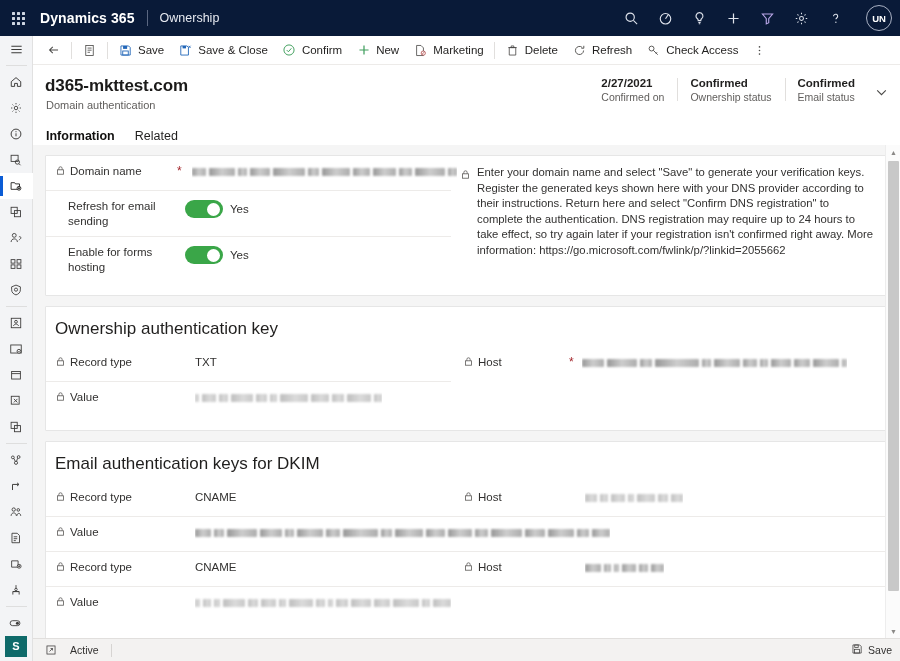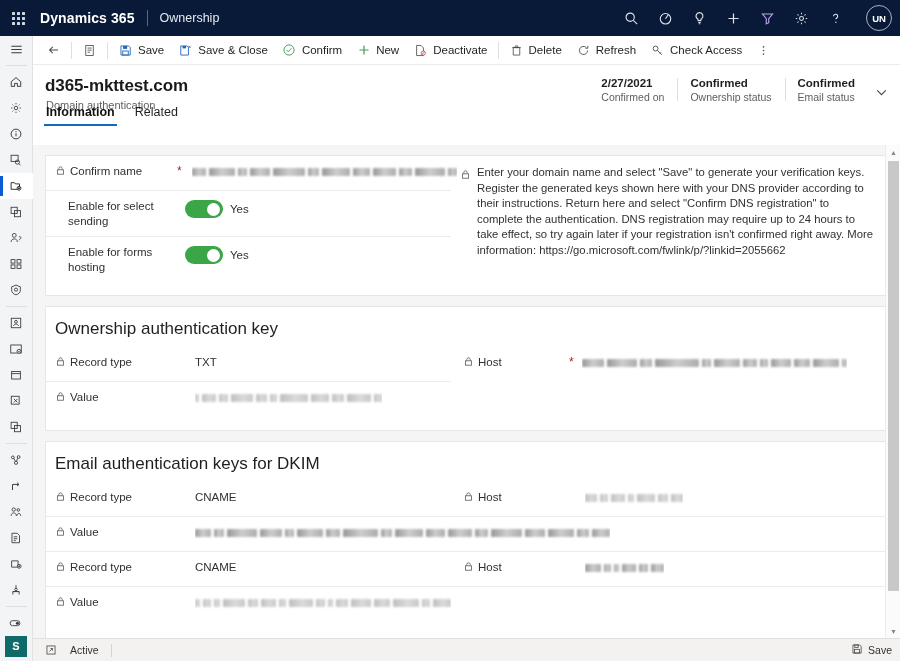--- a/index.html
+++ b/index.html
@@ -82,21 +82,21 @@
 
   
   .page-head {
     position: absolute; top: 65px; left: 33px; width: 867px; height: 80px; background: #fff;
   }
   .rec-title {
     position: absolute; left: 12px; top: 11px;
     font-size: 17px; font-weight: bold; color: #1b1a19; letter-spacing: -.1px;
   }
   .rec-sub { position: absolute; left: 13px; top: 34px; font-size: 11px; color: #605e5c; }
-  .tabs { position: absolute; left: 11px; top: 36px; display: flex; gap: 16px; }
+  .tabs { position: absolute; left: 11px; top: 60px; display: flex; gap: 16px; }
   .tab {
     font-size: 12.5px; color: #201f1e; padding: 4px 2px 7px 2px; cursor: pointer; position: relative;
   }
   .tab.active { font-weight: bold; color: #11100f; }
   .tab.active::after {
     content: ""; position: absolute; left: 0; right: 0; bottom: 0; height: 2.5px; background: #0f6cbd;
   }
   .head-stats { position: absolute; right: 6px; top: 12px; display: flex; align-items: flex-start; }
   .stat { padding: 0 13px; position: relative; }
   .stat + .stat::before {
@@ -466,21 +466,21 @@
     <span>New</span>
   </div>
   <div class="cmd-btn">
     <span class="cmd-icon">
       <svg width="13" height="13" viewBox="0 0 16 16" fill="none" stroke="#4a4947" stroke-width="1">
           <path d="M3.2 1.8h5.4l3 3v9.4H3.2z"></path>
           <circle cx="11.4" cy="11.2" r="2.6" stroke="#b04a4a" fill="#fff"></circle>
           <path d="M9.8 12.8l3.2-3.2" stroke="#b04a4a"></path>
         </svg>
     </span>
-    <span>Deactivate</span>
+    <span>Marketing</span>
   </div>
   <div class="cmd-sep"></div>
   <div class="cmd-btn">
     <span class="cmd-icon">
       <svg width="13" height="13" viewBox="0 0 16 16" fill="none" stroke="#4a4947" stroke-width="1">
           <path d="M4 4.4h8v9.2H4z"></path>
           <path d="M2.8 4.4h10.4M6.4 2.4h3.2v2H6.4z"></path>
         </svg>
     </span>
     <span>Delete</span>
@@ -550,21 +550,21 @@
     <div class="cols">
       <div class="col-l">
         <div class="frow">
           <div class="flabel">
             <span class="lock">
               <svg width="11" height="11" viewBox="0 0 16 16" fill="none" stroke="#605e5c" stroke-width="1.2">
                   <rect x="3.6" y="7" width="8.8" height="6.4"></rect>
                   <path d="M5.6 7V5a2.4 2.4 0 014.8 0v2"></path>
                 </svg>
             </span>
-            <span>Confirm name</span>
+            <span>Domain name</span>
           </div>
           <span class="req">*</span>
           <div class="fval" style="margin-left:10px;">
             <div class="blur dark">
               <i style="width:14px"></i>
                 <i style="width:26px"></i>
                 <i style="width:9px"></i>
                 <i style="width:20px"></i>
               <i style="width:32px"></i>
                 <i style="width:11px"></i>
@@ -573,21 +573,21 @@
               <i style="width:23px"></i>
                 <i style="width:13px"></i>
                 <i style="width:30px"></i>
                 <i style="width:9px"></i>
             </div>
           </div>
         </div>
 
         <div class="frow">
           <div class="flabel indent">
-            <span>Enable for select sending</span>
+            <span>Refresh for email sending</span>
           </div>
           <div class="toggle-wrap" style="margin-left:10px;">
             <div class="toggle"></div>
             <span class="toggle-txt">Yes</span>
           </div>
         </div>
 
         <div class="frow nb">
           <div class="flabel indent">
             <span>Enable for forms hosting</span>

